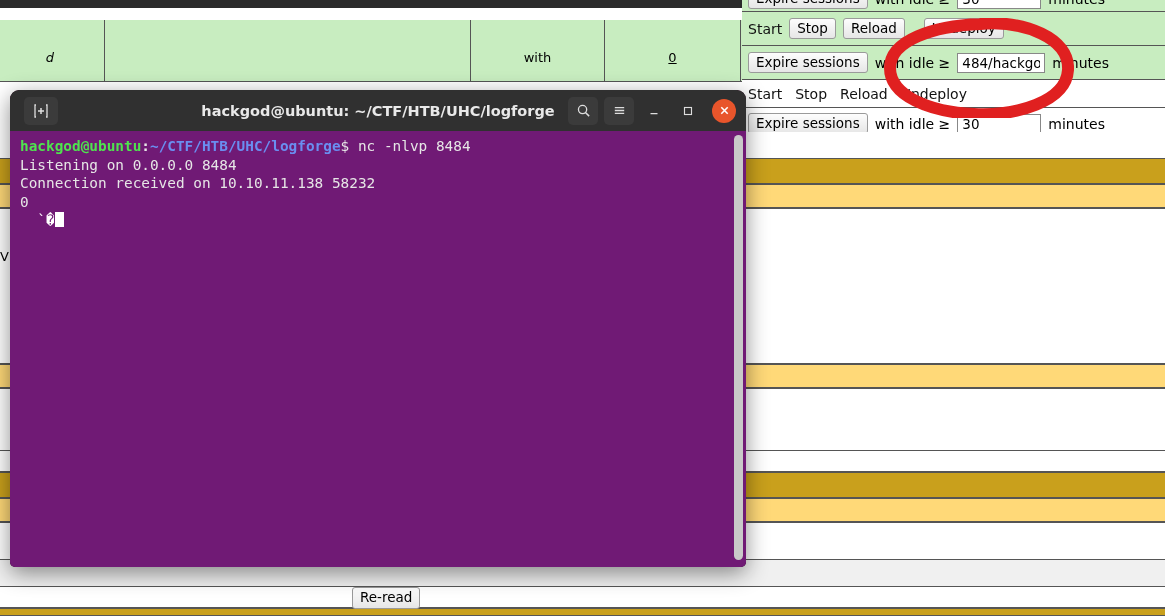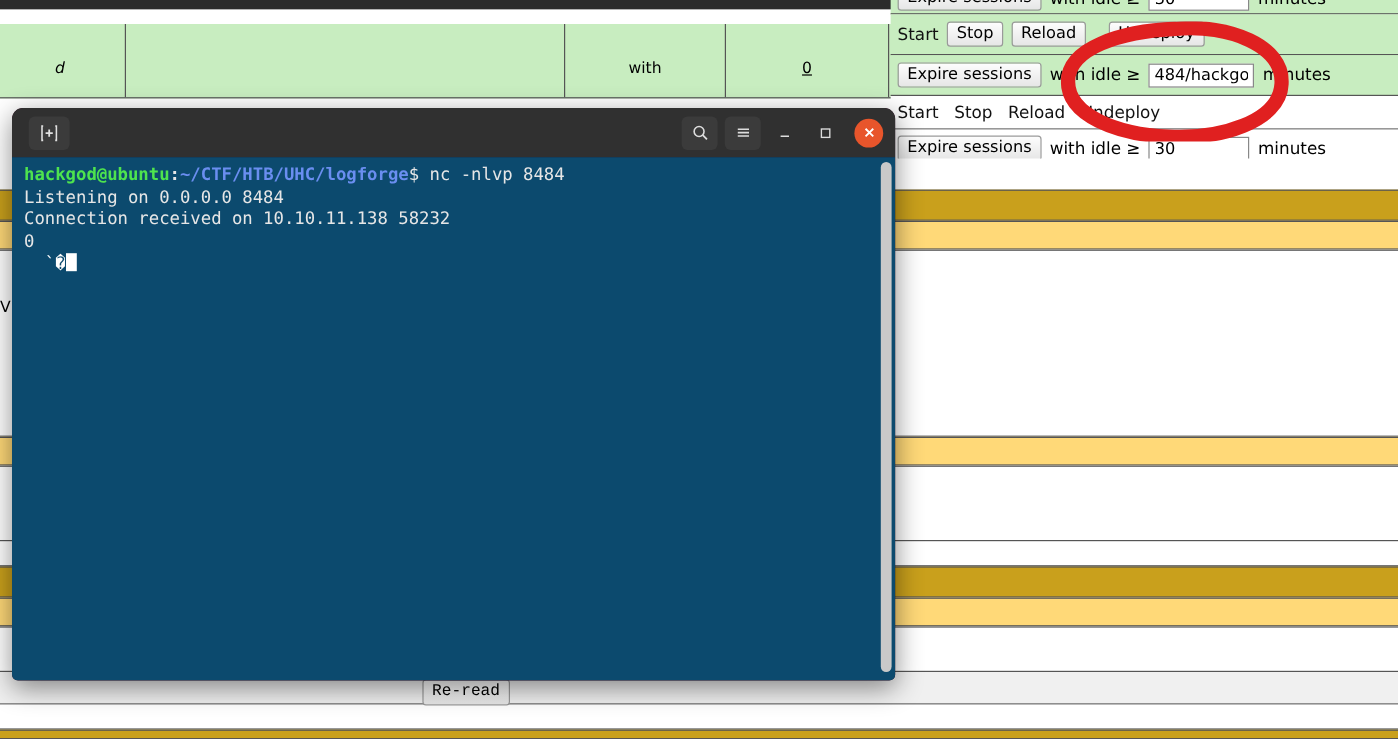--- a/index.html
+++ b/index.html
@@ -54,21 +54,21 @@
     font-family:"DejaVu Sans","Liberation Sans",sans-serif;
     font-size:13.5px;color:#000;background:#fff;border:1px solid #888;
     padding:1px 4px;width:84px;box-sizing:border-box;height:20px;
   }
 
   
   .leftword{position:absolute;left:0;top:249px;font-size:13px;color:#000;}
 
   
   .rereadwrap{position:absolute;left:0;top:560px;width:1165px;height:26px;background:#f0f0f0;}
-  .reread{position:absolute;left:352px;top:566px;font-family:Liberation Mono, monospace;}
+  .reread{position:absolute;left:352px;top:587px;}
 
   
   #term{
     position:absolute;left:10px;top:90px;width:736px;height:477px;
     background:#2c0a1f;border-radius:9px 9px 5px 5px;
     box-shadow:0 6px 22px rgba(0,0,0,.45);overflow:hidden;
   }
   #termbar{
     position:absolute;left:0;top:0;width:736px;height:41px;
     background:#303030;border-radius:9px 9px 0 0;
@@ -85,21 +85,21 @@
   }
   .barright{position:absolute;right:10px;top:0;height:41px;display:flex;align-items:center;gap:6px;}
   .sqbtn{width:30px;height:28px;border-radius:5px;background:#3b3b3b;
     display:flex;align-items:center;justify-content:center;color:#ddd;cursor:pointer;}
   .wbtn{width:28px;height:28px;display:flex;align-items:center;justify-content:center;
     color:#ddd;cursor:pointer;font-size:15px;}
   .closebtn{width:24px;height:24px;border-radius:50%;background:#e8552b;color:#fff;
     display:flex;align-items:center;justify-content:center;font-size:14px;cursor:pointer;margin-left:4px;}
 
   #termbody{
-    position:absolute;left:0;top:41px;width:736px;height:436px;background:#0c4a6e;
+    position:absolute;left:0;top:41px;width:736px;height:436px;background:#701a75;
     padding:6px 0 0 10px;box-sizing:border-box;
     font-family:"DejaVu Sans Mono","Liberation Mono",monospace;
     font-size:14.4px;line-height:18.6px;color:#e6e6e6;white-space:pre;
   }
   .c-user{color:#4ee44e;font-weight:bold;}
   .c-colon{color:#e6e6e6;font-weight:bold;}
   .c-path{color:#6a8ef0;font-weight:bold;}
   .c-dollar{color:#e6e6e6;}
   .cursor{display:inline-block;width:9px;height:15px;background:#ffffff;vertical-align:-2px;}
   .badchar{color:#ffffff;}
@@ -186,20 +186,21 @@
 
 <div id="term">
 
   <div id="termbar">
     <div class="tabbtn">
       <svg width="16" height="16" viewBox="0 0 16 16" aria-hidden="true">
         <path d="M3 2 H2 V14 H3 M13 2 H14 V14 H13" stroke="#e0e0e0" stroke-width="1.3" fill="none"></path>
         <path d="M8 5 V11 M5 8 H11" stroke="#e0e0e0" stroke-width="1.5" fill="none"></path>
       </svg>
     </div>
+    <div id="termtitle">hackgod@ubuntu: ~/CTF/HTB/UHC/logforge</div>
     <div class="barright">
       <div class="sqbtn">
         <svg width="15" height="15" viewBox="0 0 16 16" aria-hidden="true">
           <circle cx="7" cy="7" r="4.4" stroke="#dddddd" stroke-width="1.4" fill="none"></circle>
           <path d="M10.3 10.3 L14 14" stroke="#dddddd" stroke-width="1.6" fill="none"></path>
         </svg>
       </div>
       <div class="sqbtn">
         <svg width="15" height="15" viewBox="0 0 16 16" aria-hidden="true">
           <path d="M3 5 H13 M3 8 H13 M3 11 H13" stroke="#dddddd" stroke-width="1.4" fill="none"></path>

